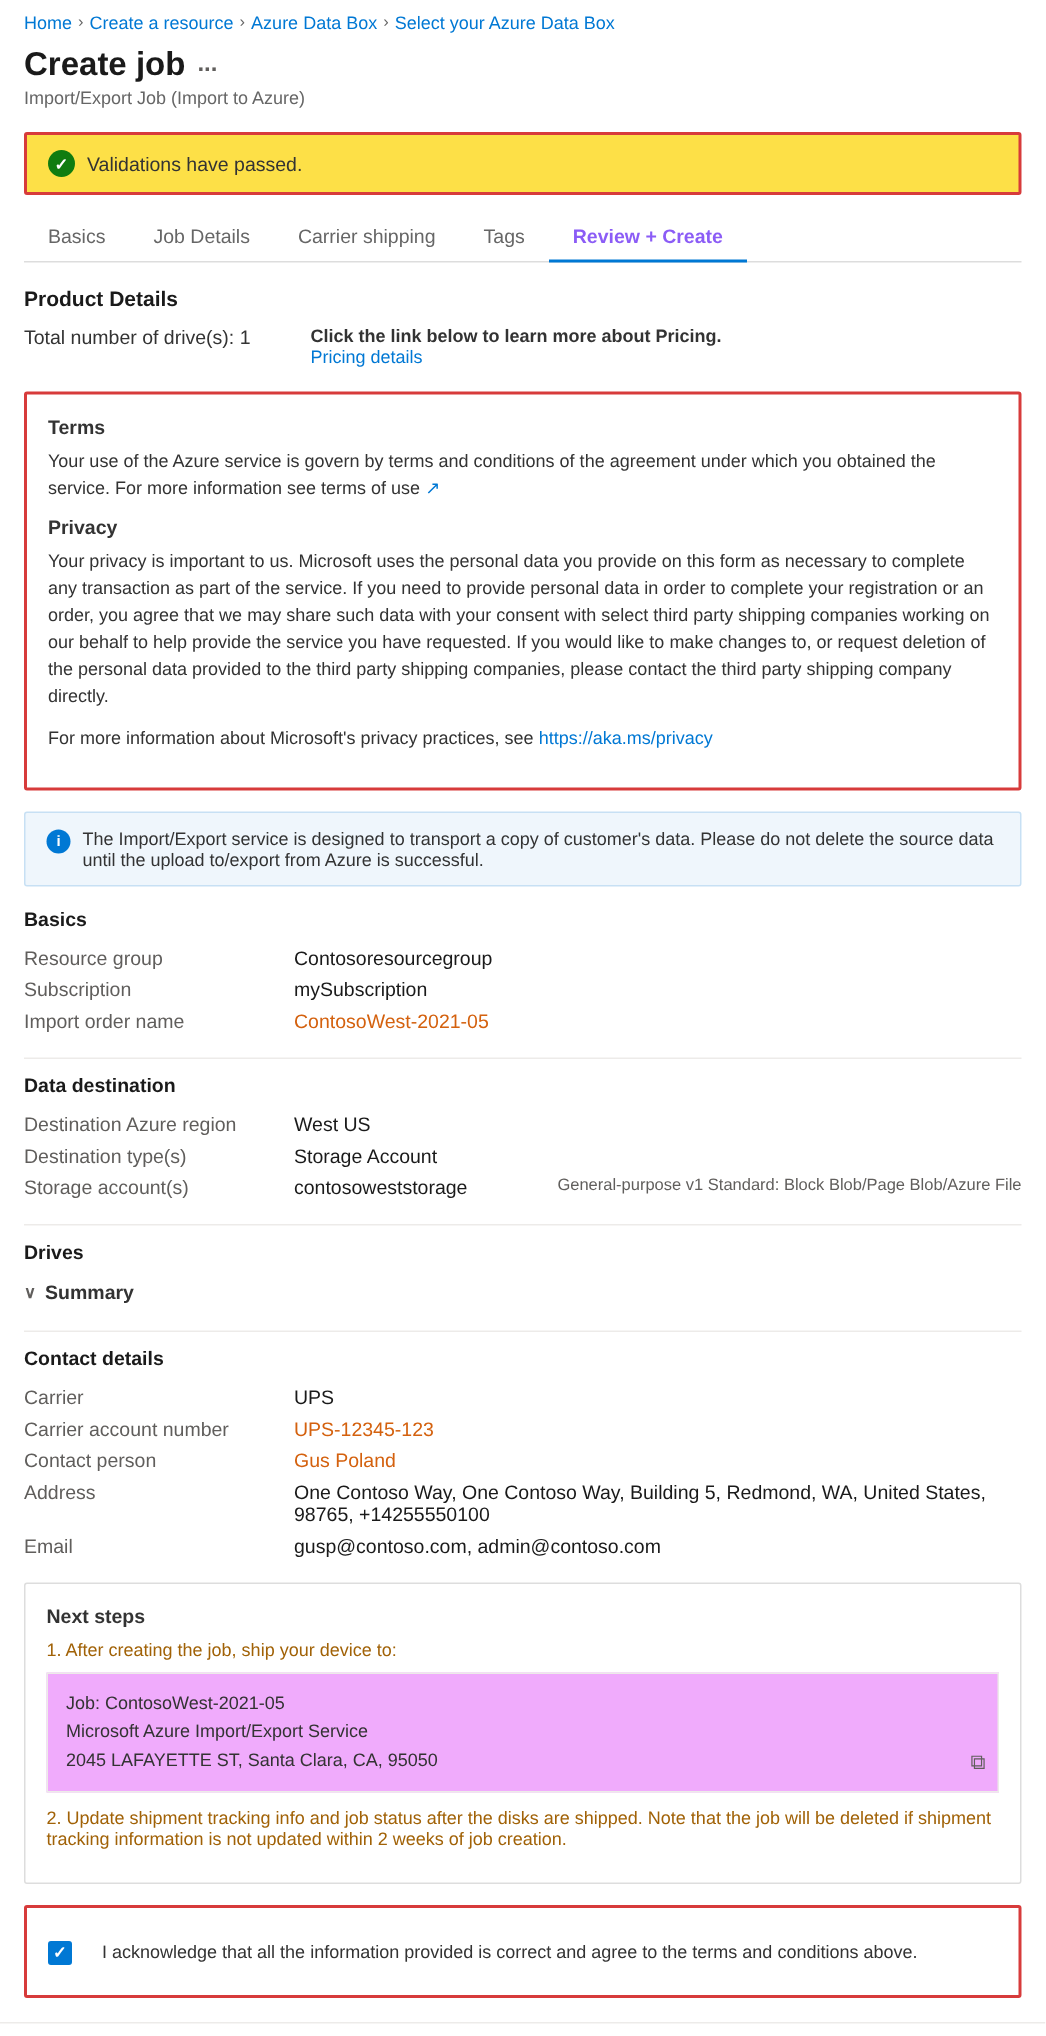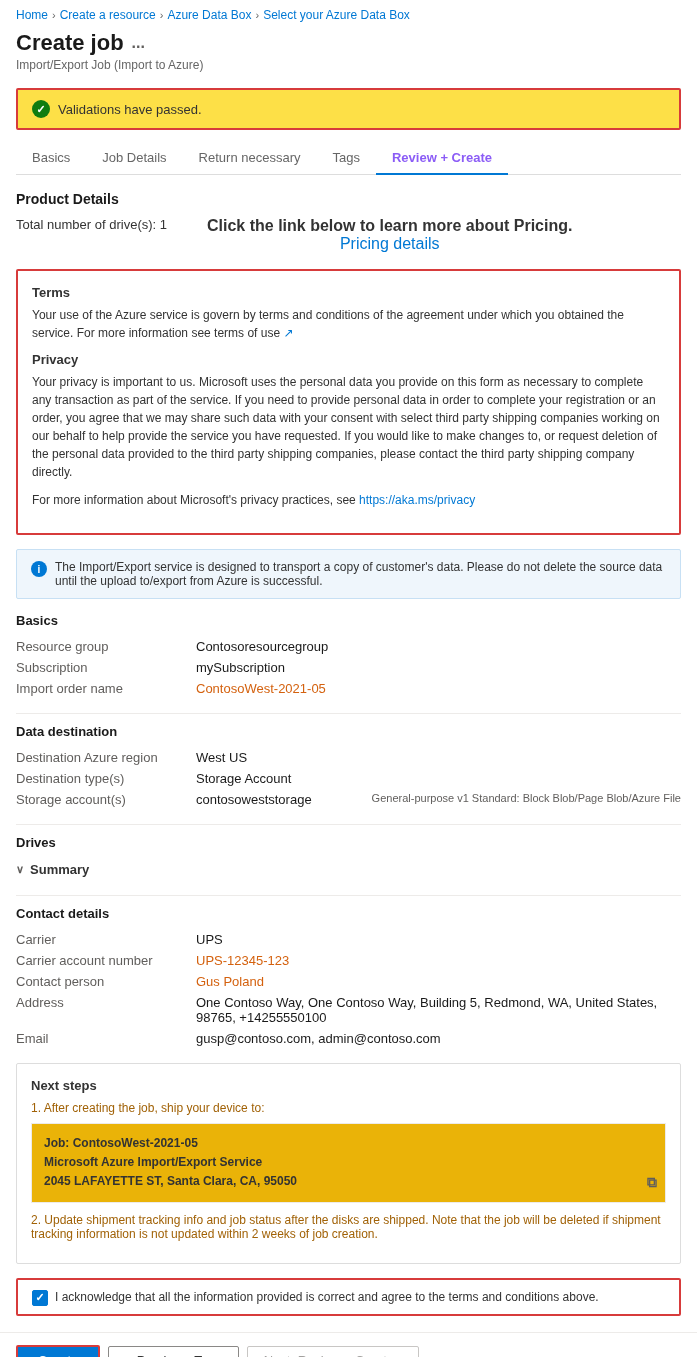--- a/index.html
+++ b/index.html
@@ -94,22 +94,21 @@
     .product-details {
       display: flex;
       gap: 40px;
       margin-bottom: 16px;
     }
     .product-left {
       font-size: 13px;
       color: #333;
     }
     .product-right {
-      font-size: 16px;
-      text-align: center;
+      font-size: 12px;
     }
     .product-right .pricing-label {
       font-weight: 600;
       color: #333;
     }
     .product-right .pricing-link {
       color: #0078d4;
       text-decoration: none;
       cursor: pointer;
     }
@@ -215,46 +214,45 @@
       font-size: 13px;
       font-weight: 600;
       margin-bottom: 8px;
     }
     .next-steps-text {
       font-size: 12px;
       color: #a16207;
       margin-bottom: 8px;
     }
     .address-box {
-      background: #eab308;
+      background: #f0abfc;
       border: 1px solid #edebe9;
       padding: 10px 12px;
       font-size: 12px;
       color: #333;
       line-height: 1.6;
       margin-bottom: 10px;
       position: relative;
-      font-weight: bold;
     }
     .copy-icon {
       position: absolute;
       right: 8px;
       bottom: 8px;
       color: #605e5c;
       font-size: 14px;
       cursor: pointer;
     }
     .acknowledge-box {
       border: 2px solid #d73b3b;
       border-radius: 2px;
-      padding: 8px 14px;
+      padding: 20px 14px;
       margin-bottom: 0;
       display: flex;
       align-items: flex-start;
-      gap: 7px;
+      gap: 20px;
     }
     .checkbox {
       width: 16px;
       height: 16px;
       background: #0078d4;
       border: 1px solid #0078d4;
       border-radius: 2px;
       display: flex;
       align-items: center;
       justify-content: center;
@@ -344,21 +342,21 @@
 </div>
 
 <div class="validation-banner">
   <div class="validation-icon"></div>
   <span>Validations have passed.</span>
 </div>
 
 <div class="tabs">
   <div class="tab">Basics</div>
   <div class="tab">Job Details</div>
-  <div class="tab">Return necessary</div>
+  <div class="tab">Carrier shipping</div>
   <div class="tab">Tags</div>
   <div class="tab active">Review + Create</div>
 </div>
 
 <div class="content">
 
   <div class="data-section">
     <div class="section-title">Product Details</div>
     <div class="product-details">
       <div class="product-left">Total number of drive(s): 1</div>

